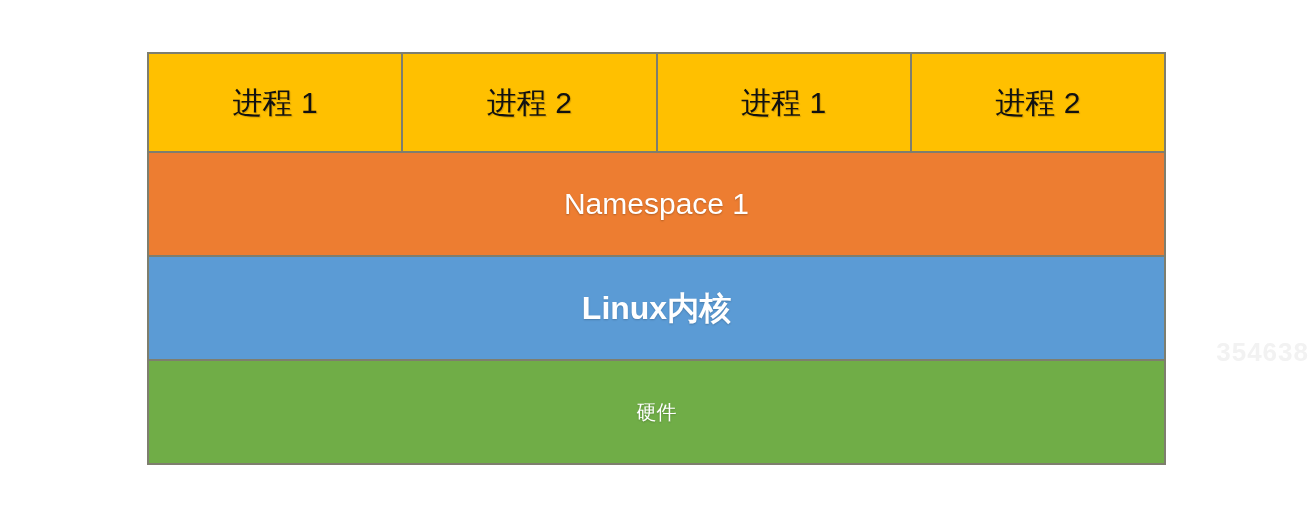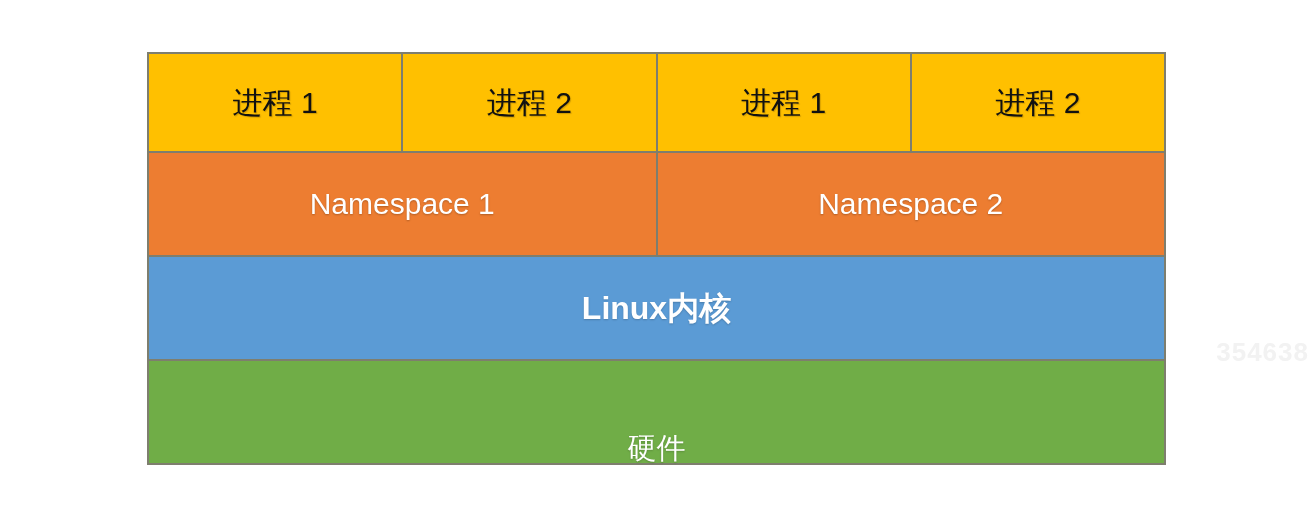--- a/index.html
+++ b/index.html
@@ -61,23 +61,22 @@
   .cell-kernel {
     background: #5B9BD5;
     color: #ffffff;
     font-size: 32px;
     text-shadow: 0 1px 2px rgba(0,0,0,0.2);
     font-weight: bold;
   }
   .cell-hardware {
     background: #70AD47;
     color: #ffffff;
-    font-size: 29px;
+    font-size: 20px;
     text-shadow: 0 1px 2px rgba(0,0,0,0.2);
-    align-items: flex-end;
   }
   .watermark {
     position: absolute;
     top: 337px;
     right: 0px;
     color: #f2f2f2;
     font-size: 26px;
     font-weight: 700;
     letter-spacing: 1px;
     user-select: none;
@@ -102,23 +101,20 @@
       </div>
       <div class="cell cell-process">
         <span>进程 2</span>
       </div>
     </div>
 
     <div class="row row-namespace">
       <div class="cell cell-namespace">
         <span>Namespace 1</span>
       </div>
-      <div class="cell cell-namespace">
-        <span>Namespace 2</span>
-      </div>
     </div>
 
     <div class="row row-kernel">
       <div class="cell cell-kernel">
         <span>Linux内核</span>
       </div>
     </div>
 
     <div class="row row-hardware">
       <div class="cell cell-hardware">

